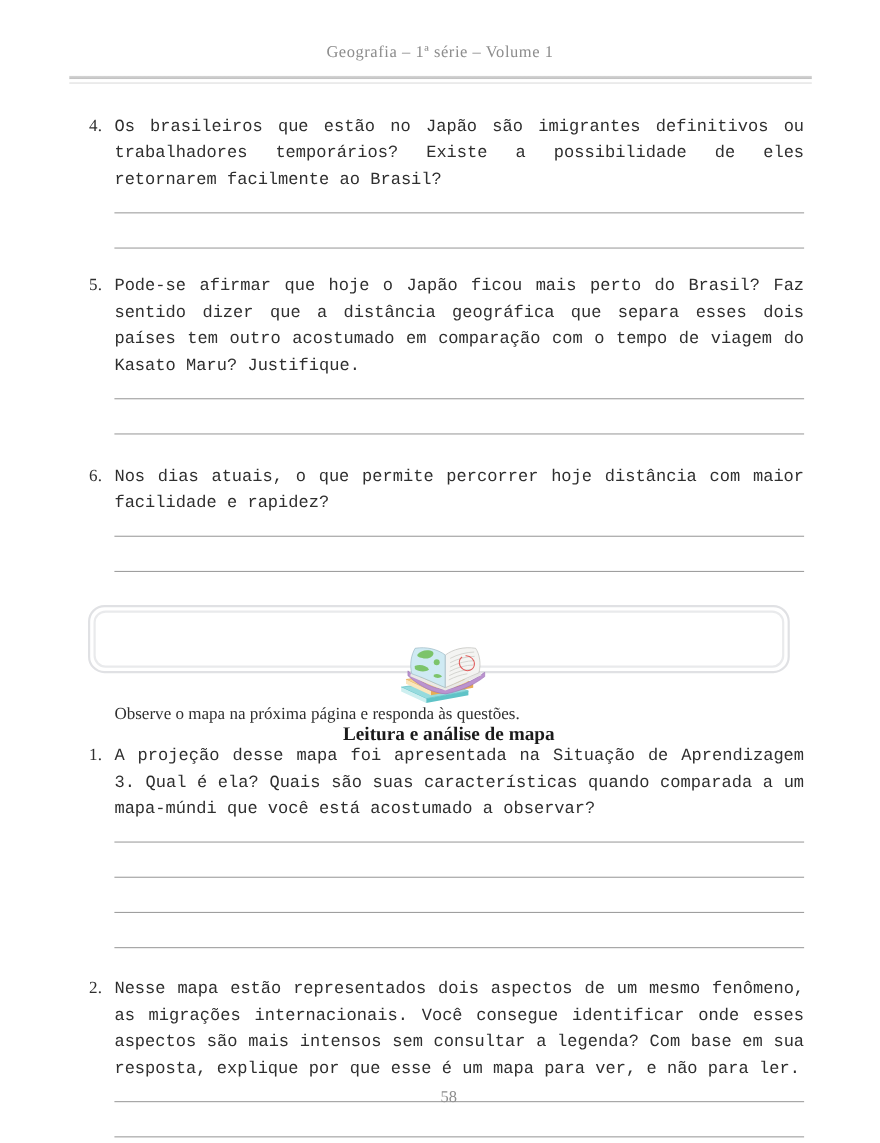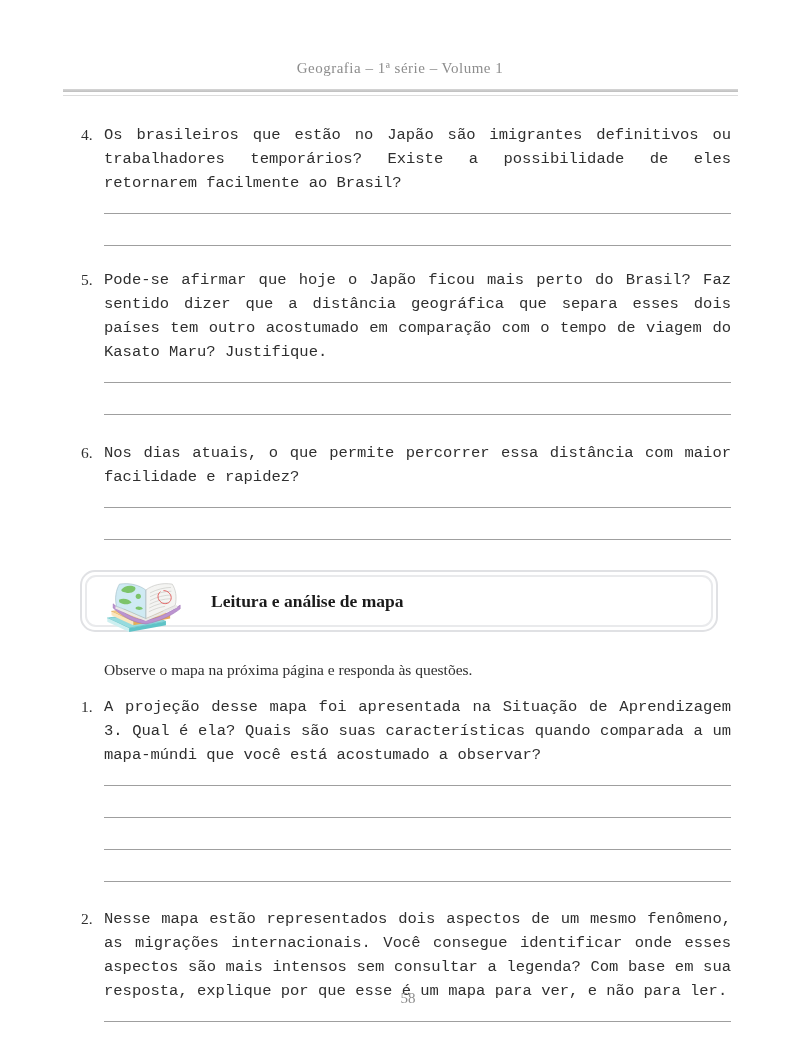--- a/index.html
+++ b/index.html
@@ -10,21 +10,21 @@
   }
   .page {
     position:relative;
     width:800px; height:1039px;
     margin:0 auto;
     background:#ffffff;
     overflow:hidden;
   }
   
   .running-head {
-    padding-top:60px;
+    padding-top:40px;
     text-align:center;
     font-size:15px;
     letter-spacing:0.5px;
     color:#8d8d8d;
   }
   .head-rule { margin:12px 62px 0 63px; }
   .head-rule .r1 { height:3px; background:linear-gradient(#d6d6d6,#bfbfbf); }
   .head-rule .r2 { height:3px; background:#ffffff; }
   .head-rule .r3 { height:1px; background:#dcdcdc; }
 
@@ -54,20 +54,21 @@
     border-radius:15px;
     padding:3px;
     background:#ffffff;
   }
   .activity-box-inner {
     border:2px solid #e9eaec;
     border-radius:11px;
     height:52px;
     display:flex;
     align-items:center;
+    flex-direction:column;
   }
   .activity-icon { width:96px; height:62px; margin-left:10px; margin-top:4px; flex:0 0 96px; }
   .activity-title {
     font-size:17.5px;
     font-weight:bold;
     color:#1b1b1b;
     margin-left:18px;
   }
 
   .intro { margin-top:26px; margin-left:23px; font-size:15.5px; line-height:24px; }
@@ -108,21 +109,21 @@
       <div class="q-num">5.</div>
       <div class="q-text">Pode-se afirmar que hoje o Japão ficou mais perto do Brasil? Faz sentido dizer que a distância geográfica que separa esses dois países tem outro acostumado em comparação com o tempo de viagem do Kasato Maru? Justifique.</div>
     </div>
     <div class="answer-lines">
         <div class="answer-line"></div>
         <div class="answer-line"></div>
       </div>
 
     <div class="question mt-q6">
       <div class="q-num">6.</div>
-      <div class="q-text">Nos dias atuais, o que permite percorrer essa distância com maior facilidade e rapidez?</div>
+      <div class="q-text">Nos dias atuais, o que permite percorrer hoje distância com maior facilidade e rapidez?</div>
     </div>
     <div class="answer-lines">
         <div class="answer-line"></div>
         <div class="answer-line"></div>
       </div>
 
     <div class="activity-box">
       <div class="activity-box-inner">
         <svg class="activity-icon" viewBox="0 0 110 74" aria-hidden="true">
 

